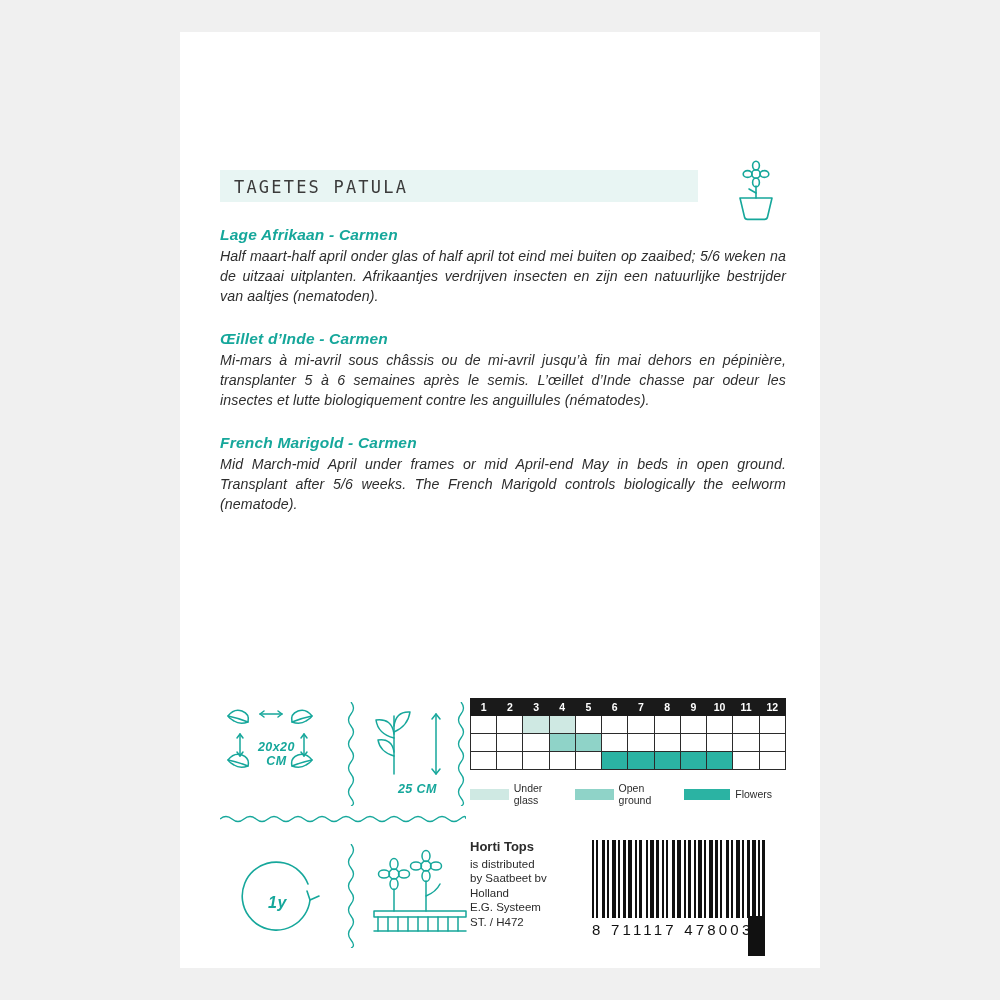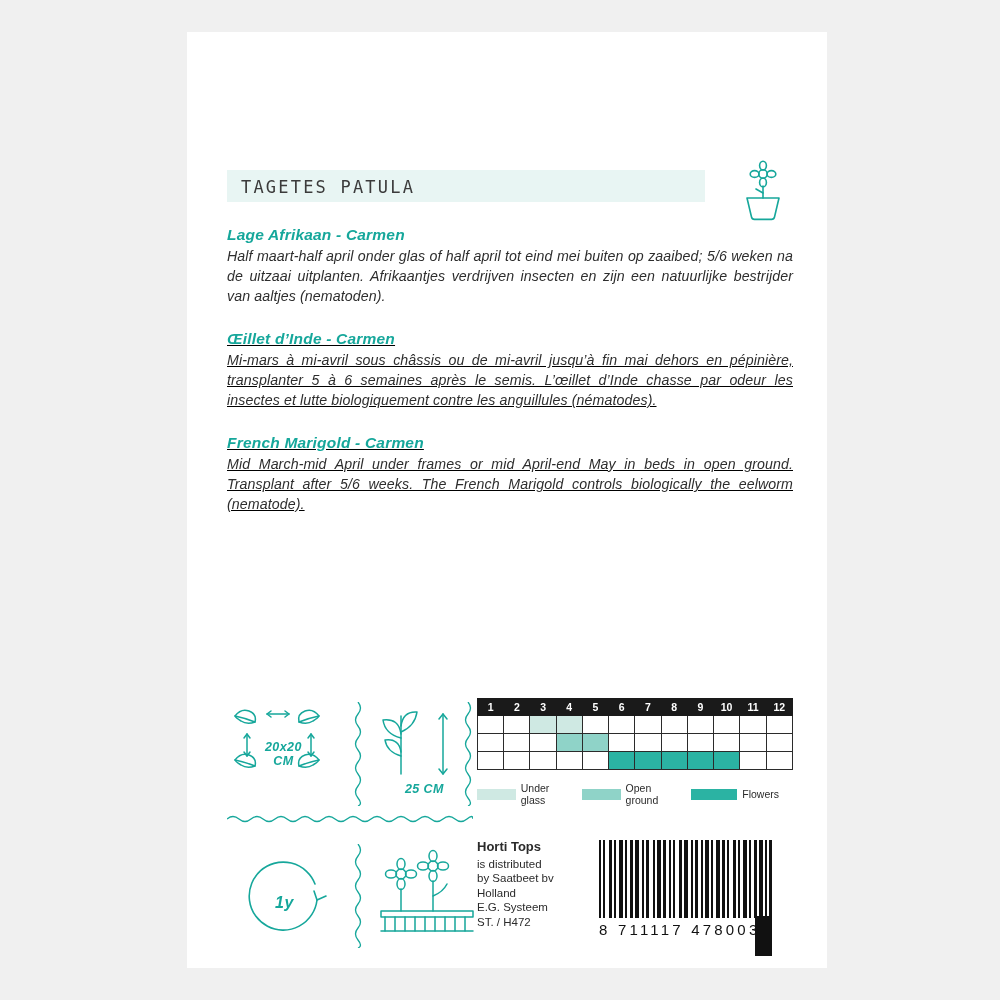--- a/index.html
+++ b/index.html
@@ -10,21 +10,20 @@
     height: 1000px;
     font-family: "Liberation Sans", sans-serif;
   }
   .page {
     position: absolute;
     left: 180px;
     top: 32px;
     width: 640px;
     height: 936px;
     background: #ffffff;
-    margin-left: 7px;
   }
   .content {
     position: absolute;
     left: 40px;
     top: 128px;
     width: 566px;
   }
 
   
   .title-row {
@@ -68,21 +67,21 @@
   .block p {
     margin: 0;
     font-size: 14.2px;
     line-height: 20px;
     color: #2d2d2d;
     font-style: italic;
     text-align: justify;
     letter-spacing: 0.1px;
   }
   .block.first { margin-top: 10px; }
-  .block.spaced { margin-top: 24px; text-decoration: underline; }
+  .block.spaced { margin-top: 24px; }
 
   
   .icons-area {
     position: absolute;
     left: 40px;
     top: 666px;
     width: 566px;
   }
   .row-1 {
     position: relative;

